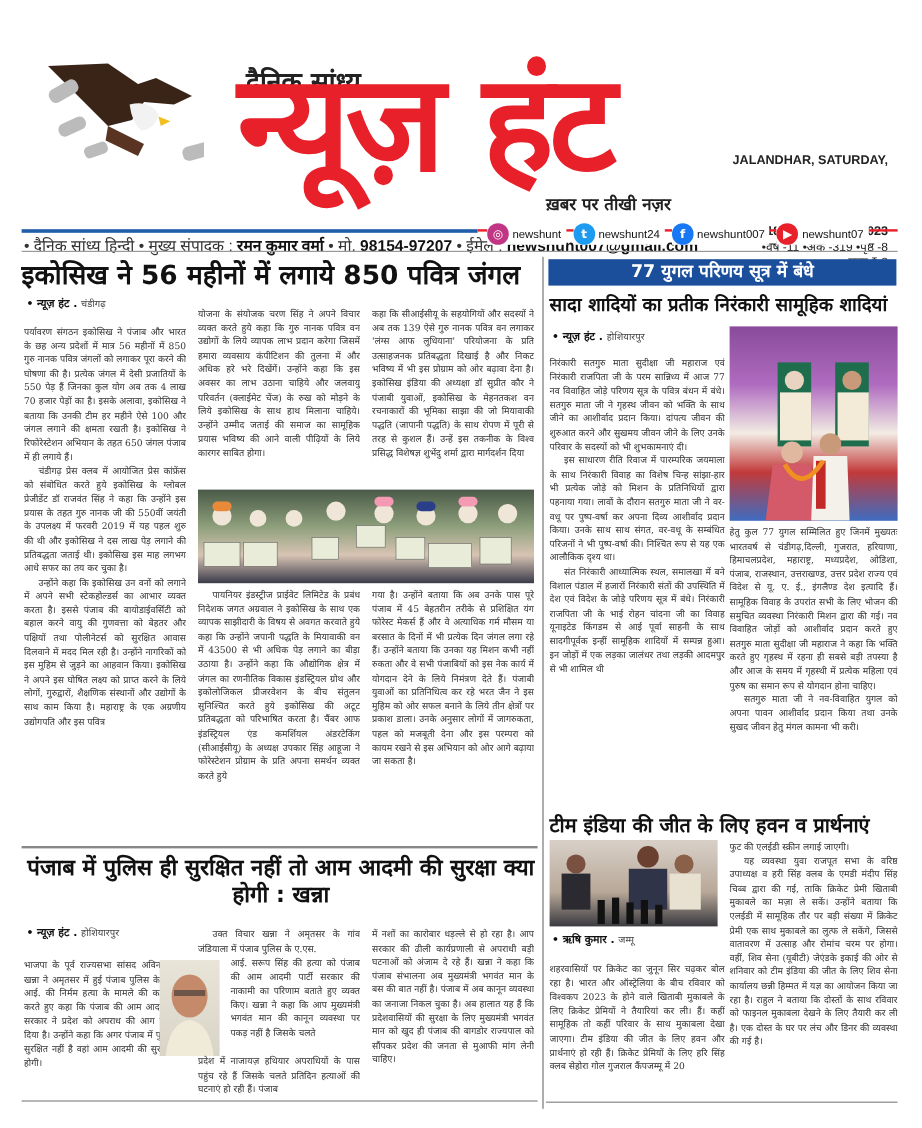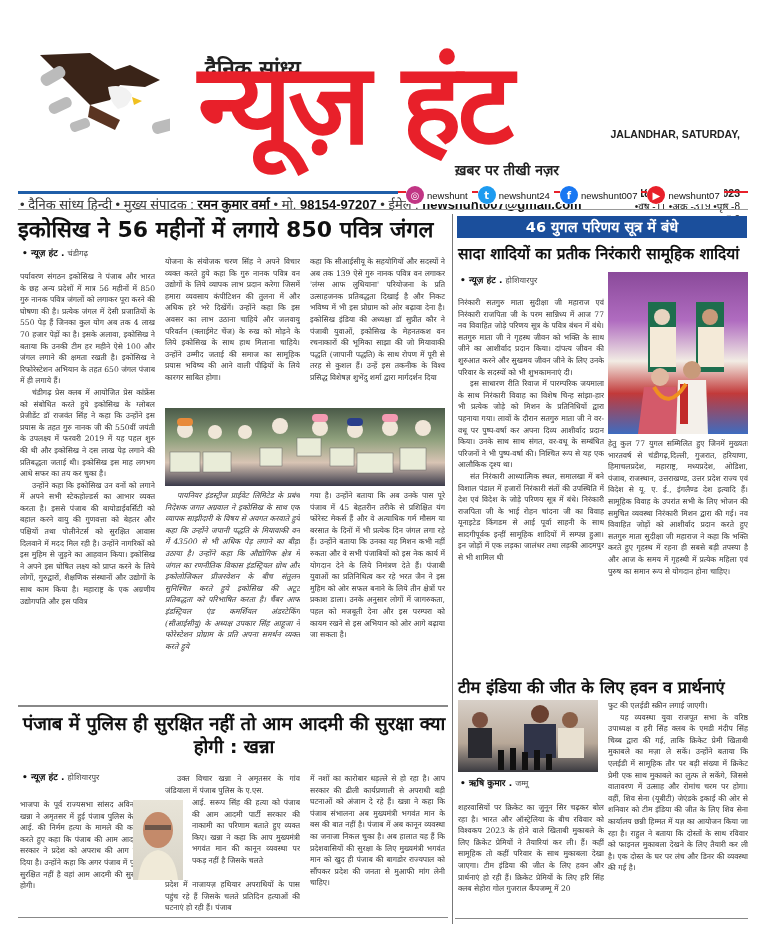--- a/index.html
+++ b/index.html
@@ -130,31 +130,31 @@
         <rect x="5" y="44" width="30" height="20"></rect>
         <rect x="38" y="44" width="28" height="20"></rect>
         <rect x="95" y="40" width="22" height="18"></rect>
         <rect x="132" y="30" width="24" height="18"></rect>
         <rect x="165" y="40" width="24" height="18"></rect>
         <rect x="192" y="45" width="36" height="20"></rect>
         <rect x="235" y="40" width="26" height="22"></rect>
       </g>
   </svg>
 </div>
-<div class="abs col" style="left:165px;top:490px;width:135px;height:186px;font-style:italic;">
+<div class="abs col" style="left:165px;top:490px;width:135px;height:186px;">
   <p>पायनियर इंडस्ट्रीज प्राईवेट लिमिटेड के प्रबंध निदेशक जगत अग्रवाल ने इकोसिख के साथ एक व्यापक साझीदारी के विषय से अवगत करवाते हुये कहा कि उन्होंने जपानी पद्धति के मियावाकी वन में 43500 से भी अधिक पेड़ लगाने का बीड़ा उठाया है। उन्होंने कहा कि औद्योगिक क्षेत्र में जंगल का रणनीतिक विकास इंडस्ट्रियल ग्रोथ और इकोलोजिकल प्रीजरवेशन के बीच संतुलन सुनिश्चित करते हुये इकोसिख की अटूट प्रतिबद्धता को परिभाषित करता है। चैंबर आफ इंडस्ट्रियल एंड कमर्शियल अंडरटेकिंग (सीआईसीयू) के अध्यक्ष उपकार सिंह आहूजा ने फोरेस्टेशन प्रोग्राम के प्रति अपना समर्थन व्यक्त करते हुये</p>
 </div>
 <div class="abs col" style="left:310px;top:490px;width:135px;height:186px;">
   <p class="first">गया है। उन्होंने बताया कि अब उनके पास पूरे पंजाब में 45 बेहतरीन तरीके से प्रशिक्षित यंग फोरेस्ट मेकर्स हैं और वे अत्याधिक गर्म मौसम या बरसात के दिनों में भी प्रत्येक दिन जंगल लगा रहे हैं। उन्होंने बताया कि उनका यह मिशन कभी नहीं रुकता और वे सभी पंजाबियों को इस नेक कार्य में योगदान देने के लिये निमंत्रण देते हैं। पंजाबी युवाओं का प्रतिनिधित्व कर रहे भरत जैन ने इस मुहिम को ओर सफल बनाने के लिये तीन क्षेत्रों पर प्रकाश डाला। उनके अनुसार लोगों में जागरुकता, पहल को मजबूती देना और इस परम्परा को कायम रखने से इस अभियान को ओर आगे बढ़ाया जा सकता है।</p>
 </div>
 <div class="abs hrule" style="left:18px;top:705px;width:430px;"></div>
 
 <div class="abs vrule" style="left:452px;top:214px;height:710px;"></div>
 
-<div class="abs banner">46 युगल परिणय सूत्र में बंधे</div>
+<div class="abs banner">77 युगल परिणय सूत्र में बंधे</div>
 <div class="abs h1" style="left:458px;top:242px;font-size:15.5px;white-space:nowrap;">सादा शादियों का प्रतीक निरंकारी सामूहिक शादियां</div>
 <div class="abs byline" style="left:460px;top:273px;">
   <span>• न्यूज़ हंट .</span>
   <span class="place">होशियारपुर</span>
 </div>
 <div class="abs col" style="left:458px;top:297px;width:146px;height:435px;">
   <p class="first">निरंकारी सतगुरु माता सुदीक्षा जी महाराज एवं निरंकारी राजपिता जी के परम सान्निध्य में आज 77 नव विवाहित जोड़े परिणय सूत्र के पवित्र बंधन में बंधे। सतगुरु माता जी ने गृहस्थ जीवन को भक्ति के साथ जीने का आशीर्वाद प्रदान किया। दांपत्य जीवन की शुरुआत करने और सुखमय जीवन जीने के लिए उनके परिवार के सदस्यों को भी शुभकामनाएं दी।</p>
   <p>इस साधारण रीति रिवाज में पारम्परिक जयमाला के साथ निरंकारी विवाह का विशेष चिन्ह सांझा-हार भी प्रत्येक जोड़े को मिशन के प्रतिनिधियों द्वारा पहनाया गया। लावों के दौरान सतगुरु माता जी ने वर-वधू पर पुष्प-वर्षा कर अपना दिव्य आशीर्वाद प्रदान किया। उनके साथ साथ संगत, वर-वधू के सम्बंधित परिजनों ने भी पुष्प-वर्षा की। निश्चित रूप से यह एक आलौकिक दृश्य था।</p>
   <p>संत निरंकारी आध्यात्मिक स्थल, समालखा में बने विशाल पंडाल में हजारों निरंकारी संतों की उपस्थिति में देश एवं विदेश के जोड़े परिणय सूत्र में बंधे। निरंकारी राजपिता जी के भाई रोहन चांदना जी का विवाह यूनाइटेड किंगडम से आई पूर्वा साहनी के साथ सादगीपूर्वक इन्हीं सामूहिक शादियों में सम्पन्न हुआ। इन जोड़ों में एक लड़का जालंधर तथा लड़की आदमपुर से भी शामिल थी</p>
 </div>
@@ -169,20 +169,21 @@
     <circle cx="52" cy="105" r="9" fill="#e0b8a0"></circle>
       <path d="M36 115 L68 115 L74 162 L30 162 Z" fill="#d45a6a"></path>
     <circle cx="84" cy="98" r="9" fill="#c89a7a"></circle>
       <path d="M70 108 L98 108 L100 162 L68 162 Z" fill="#f4f0ea"></path>
       <rect x="72" y="112" width="8" height="40" fill="#c22a2a"></rect>
     <path d="M46 115 Q60 140 78 112" stroke="#f09020" stroke-width="4" fill="none"></path>
   </svg>
 </div>
 <div class="abs col" style="left:608px;top:438px;width:140px;height:296px;">
   <p class="first">हेतु कुल 77 युगल सम्मिलित हुए जिनमें मुख्यतः भारतवर्ष से चंडीगढ़,दिल्ली, गुजरात, हरियाणा, हिमाचलप्रदेश, महाराष्ट्र, मध्यप्रदेश, ओडिशा, पंजाब, राजस्थान, उत्तराखण्ड, उत्तर प्रदेश राज्य एवं विदेश से यू. ए. ई., इंगलैण्ड देश इत्यादि हैं। सामूहिक विवाह के उपरांत सभी के लिए भोजन की समुचित व्यवस्था निरंकारी मिशन द्वारा की गई। नव विवाहित जोड़ों को आशीर्वाद प्रदान करते हुए सतगुरु माता सुदीक्षा जी महाराज ने कहा कि भक्ति करते हुए गृहस्थ में रहना ही सबसे बड़ी तपस्या है और आज के समय में गृहस्थी में प्रत्येक महिला एवं पुरुष का समान रूप से योगदान होना चाहिए।</p>
+  <p>सतगुरु माता जी ने नव-विवाहित युगल को अपना पावन आशीर्वाद प्रदान किया तथा उनके सुखद जीवन हेतु मंगल कामना भी करी।</p>
 </div>
 
 <div class="abs h1" style="left:458px;top:675px;font-size:16.5px;white-space:nowrap;">टीम इंडिया की जीत के लिए हवन व प्रार्थनाएं</div>
 <div class="abs photo" style="left:458px;top:700px;width:140px;height:72px;background:linear-gradient(180deg,#d8d0c8 0%,#b8a898 60%,#3a3a40 100%);">
   <svg width="140" height="72" viewBox="0 0 140 72">
     <circle cx="22" cy="20" r="8" fill="#7a5040"></circle>
       <rect x="10" y="28" width="24" height="30" fill="#2a2a30"></rect>
     <circle cx="82" cy="14" r="9" fill="#6a4030"></circle>
       <rect x="66" y="24" width="32" height="34" fill="#303448"></rect>
     <circle cx="112" cy="20" r="8" fill="#8a6048"></circle>

